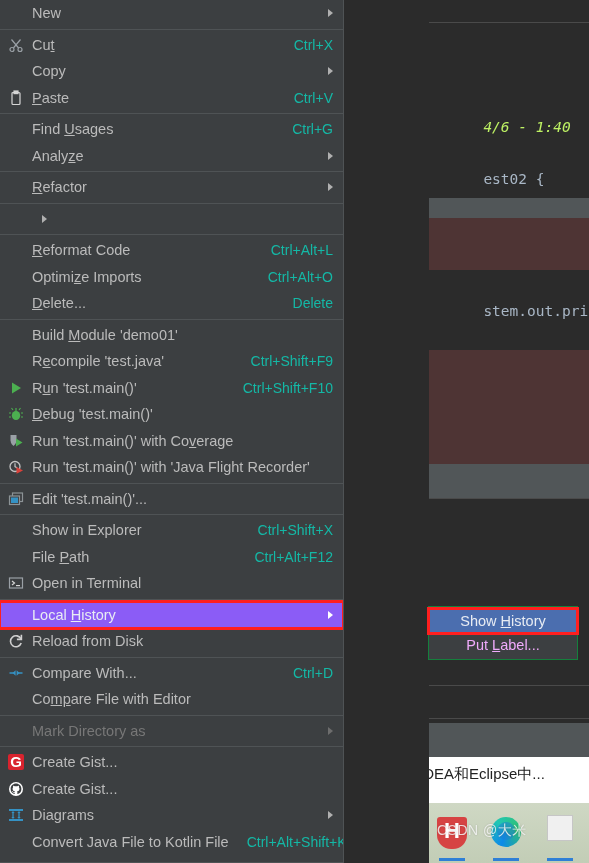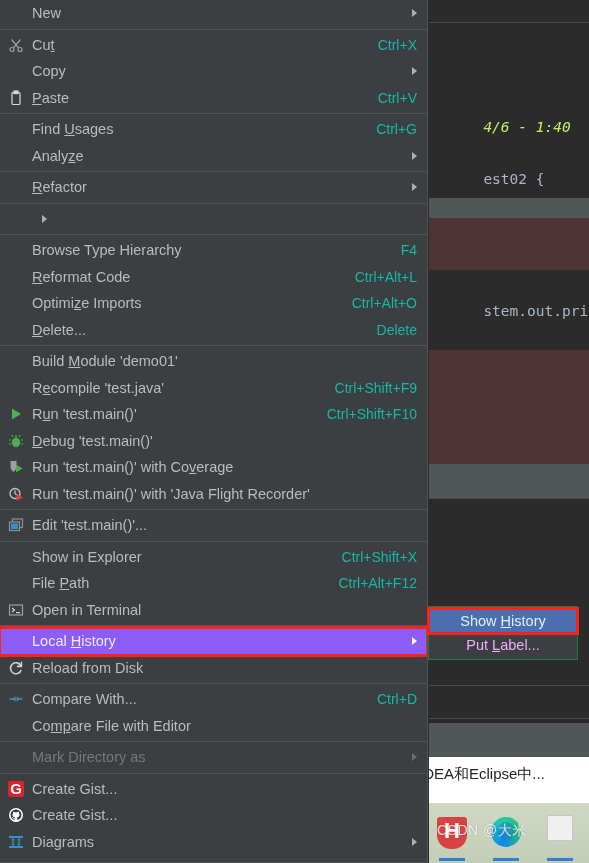--- a/index.html
+++ b/index.html
@@ -68,21 +68,21 @@
   .tb-underline { position: absolute; bottom: 2px; height: 3px; background: #2f7fd6; }
   .watermark {
     position: absolute; left: 437px; top: 822px;
     font-size: 14px; color: #f2f2f2; opacity: .85; white-space: nowrap;
     font-family: "Liberation Sans", sans-serif; letter-spacing: .5px;
     text-shadow: 0 0 2px rgba(0,0,0,.25);
   }
 
   
   .menu {
-    position: absolute; left: 0; top: 0; width: 428px; height: 863px;
+    position: absolute; left: 0; top: 0; width: 344px; height: 863px;
     background: #3c3f41; border: 1px solid #4f5355; border-left: none; border-top: none;
     color: #bbbbbb; font-size: 14.5px;
     overflow: hidden;
   }
   .mi {
     position: relative; display: flex; align-items: center;
     height: 26.5px; padding: 0 10px 0 0; cursor: default;
   }
   .mi .ic {
     width: 32px; min-width: 32px; height: 26px;
@@ -243,25 +243,20 @@
         <span class="arrow"></span>
       </div>
       <div class="sep"></div>
       <div class="mi">
         <span class="ic"></span>
         <span class="arrow"></span>
       </div>
       <div class="sep"></div>
       <div class="mi">
         <span class="ic"></span>
-        <span class="lbl">Browse Type Hierarchy</span>
-        <span class="acc">F4</span>
-      </div>
-      <div class="mi">
-        <span class="ic"></span>
         <span class="lbl"><u>R</u>eformat Code</span>
         <span class="acc">Ctrl+Alt+L</span>
       </div>
       <div class="mi">
         <span class="ic"></span>
         <span class="lbl">Optimi<u>z</u>e Imports</span>
         <span class="acc">Ctrl+Alt+O</span>
       </div>
       <div class="mi">
         <span class="ic"></span>

